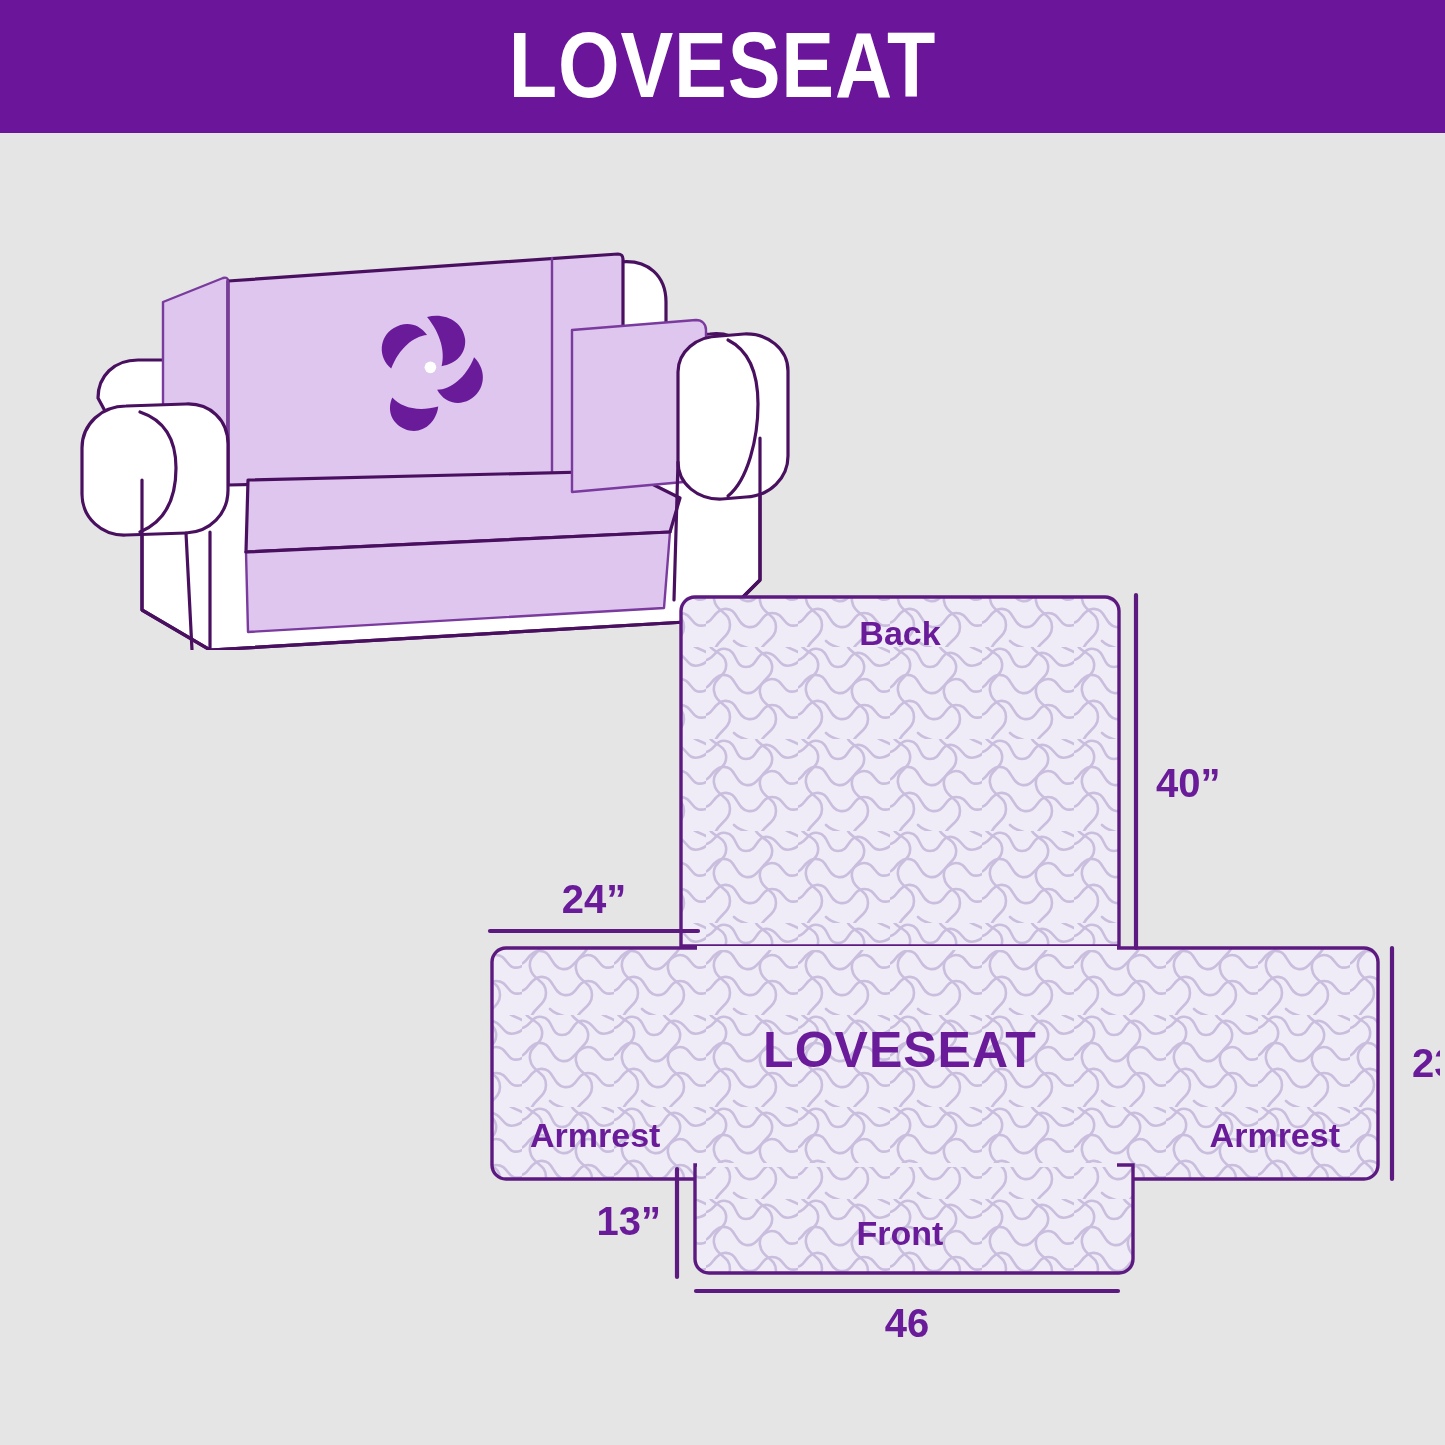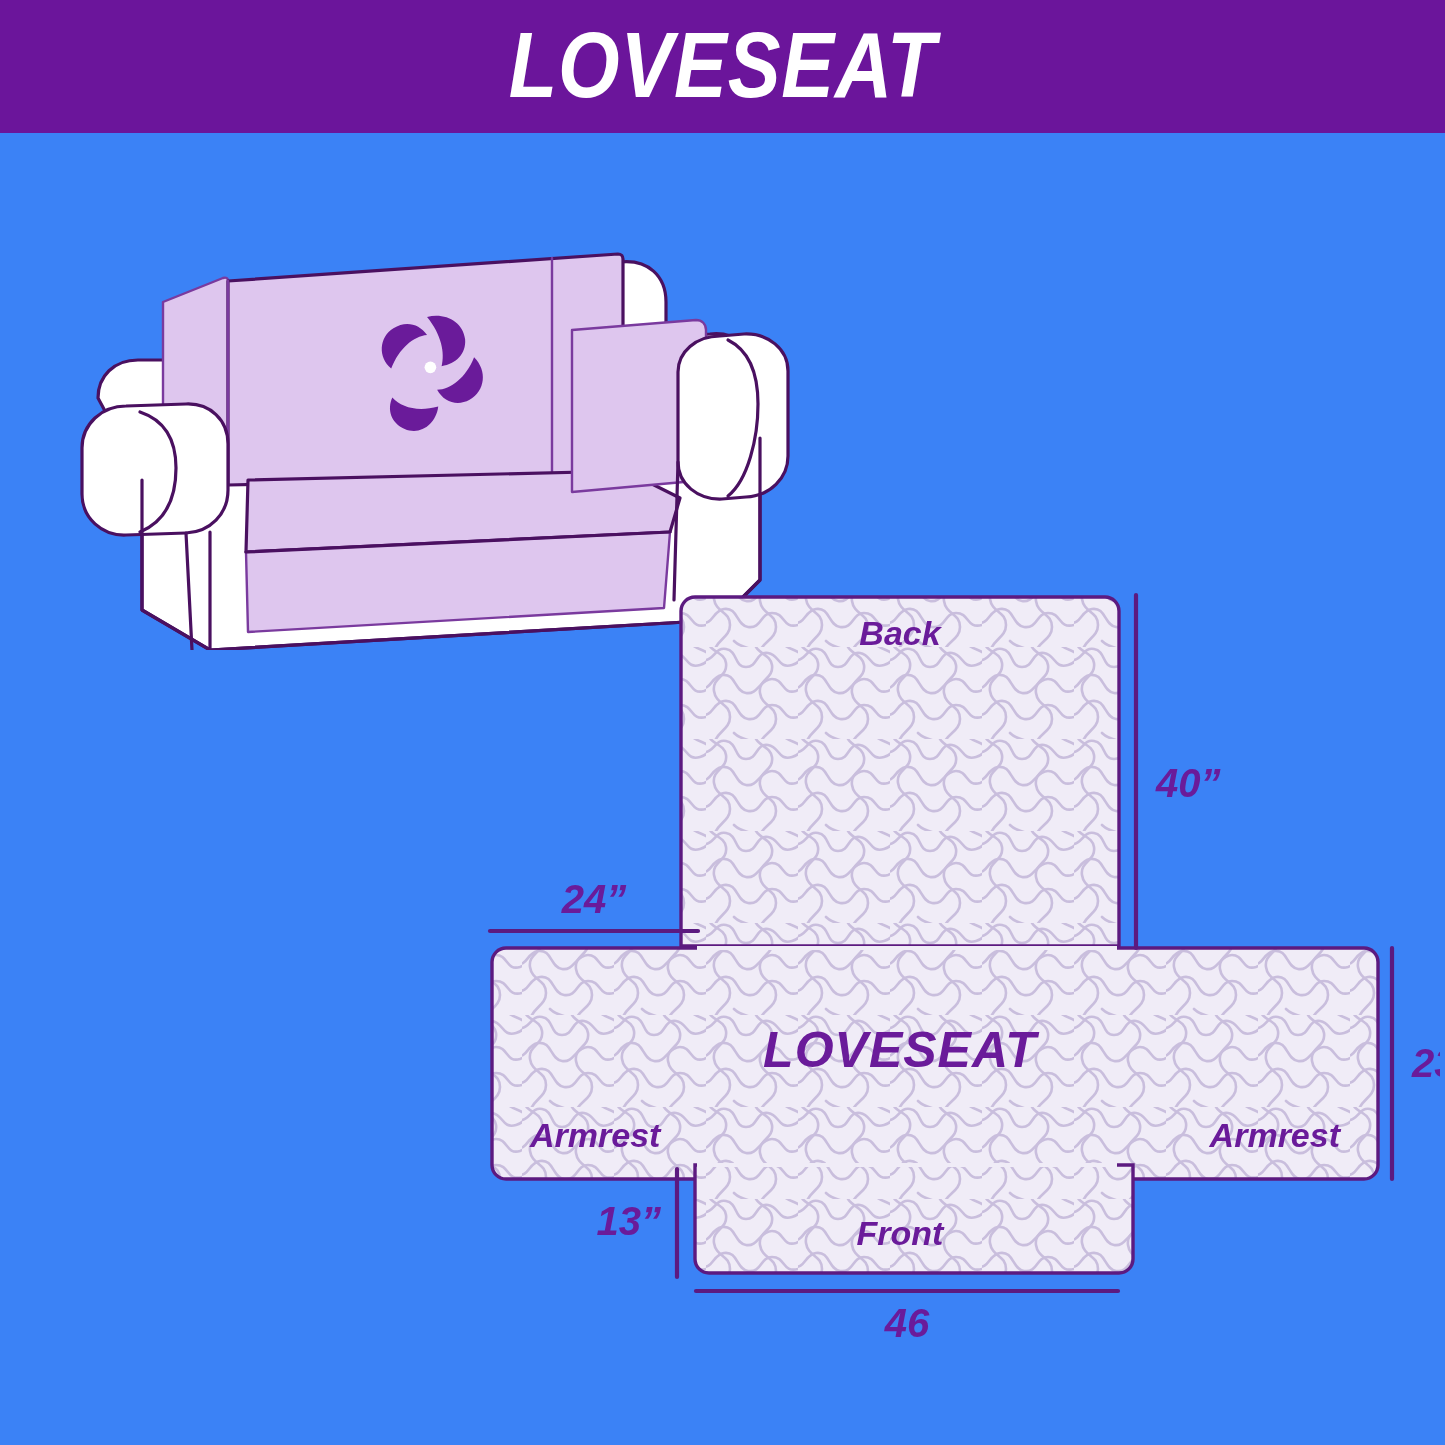--- a/index.html
+++ b/index.html
@@ -3,21 +3,21 @@
 <meta charset="utf-8">
 <style>
   html,body{margin:0;padding:0;}
   body{
     width:1445px;height:1445px;
     background:#ffffff;
     font-family:"Liberation Sans", sans-serif;
     overflow:hidden;
     position:relative;
   }
-  #page{position:relative;width:1445px;height:1445px;background:#3b82f6;font-style:italic;}
+  #page{position:relative;width:1445px;height:1445px;background:#e5e5e5;}
 
   
   #header-banner{
     position:absolute;left:0;top:0;width:1445px;height:133px;
     background:#6B159B;
     display:flex;align-items:center;justify-content:center;
   }
   #header-title{
     color:#ffffff;
     font-size:92px;

